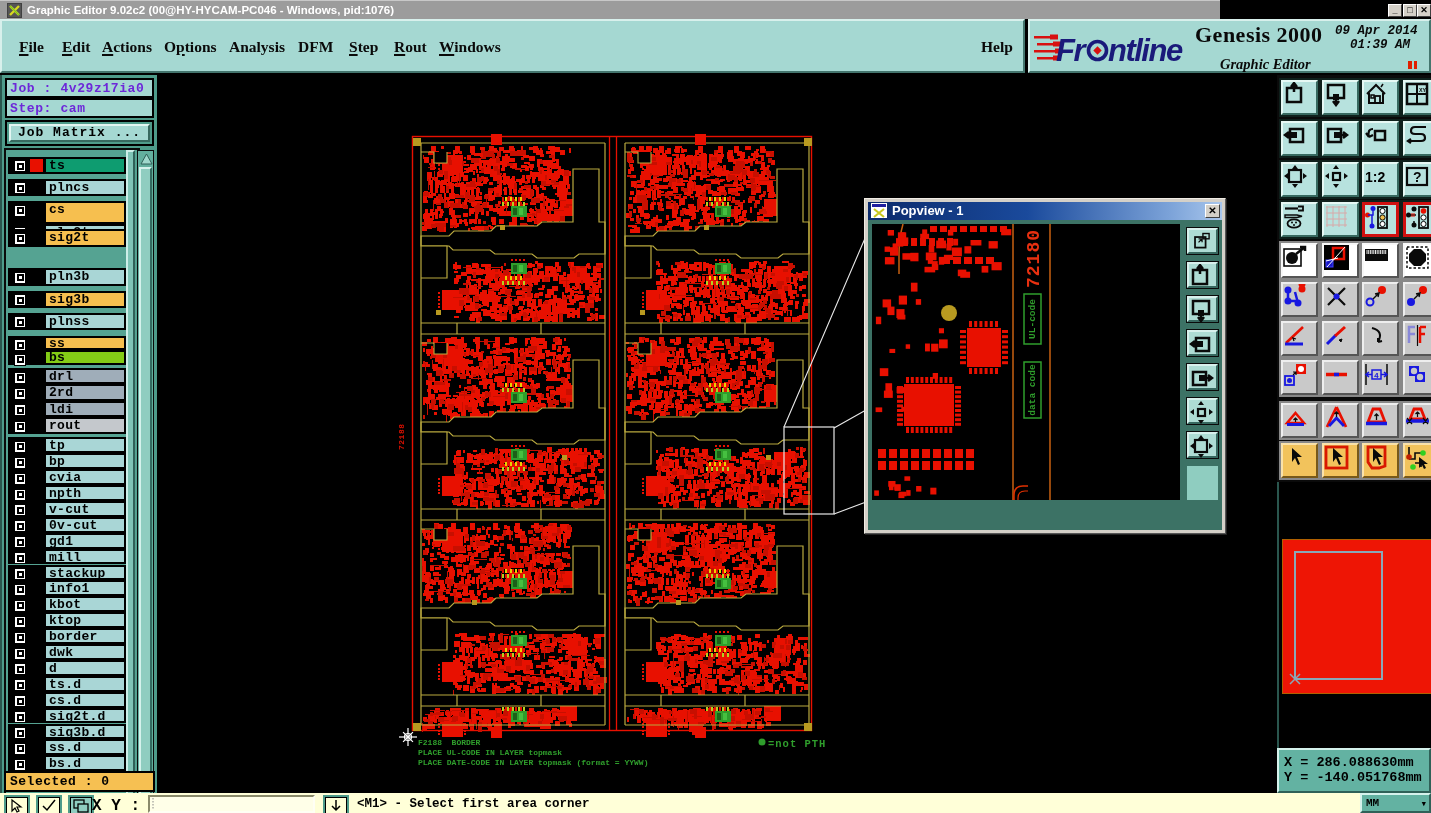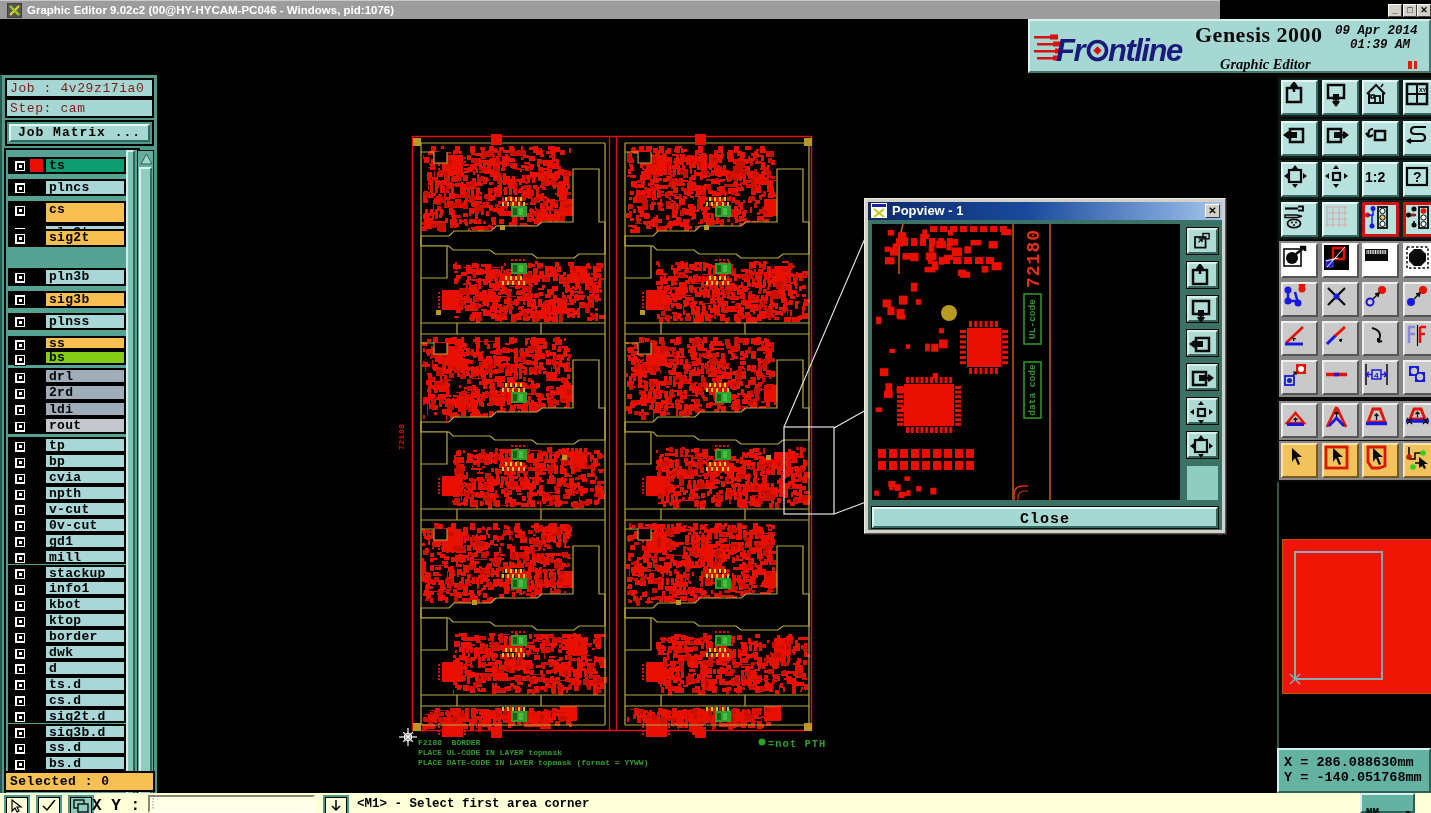--- a/index.html
+++ b/index.html
@@ -17,21 +17,21 @@
 
 #menupanel{left:0;top:19px;width:1025px;height:54px;background:#a5d8d2;
  border:2px solid #d8f0ec;border-right-color:#44766e;border-bottom-color:#44766e;}
 #menupanel .mi{position:absolute;top:17px;color:#0a0a0a;
  font-family:"Liberation Serif",serif;font-weight:bold;font-size:15.5px;}
 #menupanel .mi u{text-decoration-thickness:2px;text-underline-offset:2px;}
 #brandpanel{left:1028px;top:19px;width:403px;height:54px;background:#a5d8d2;
  border:2px solid #d8f0ec;border-right-color:#44766e;border-bottom-color:#44766e;}
 
 #sidebar{left:0;top:75px;width:157px;height:718px;background:#4e9b8a;border-left:2px solid #2a564e;}
-.tealbox{background:#a5d8d2;border:2px solid #000;color:#7f1d1d;font-weight:normal;}
+.tealbox{background:#a5d8d2;border:2px solid #000;color:#6d28d9;font-weight:bold;}
 #jobbox{left:3px;top:3px;width:149px;height:20px;font-size:13px;line-height:17px;padding-left:3px;letter-spacing:0.6px;}
 #stepbox{left:3px;top:23px;width:149px;height:20px;font-size:13px;line-height:17px;padding-left:3px;letter-spacing:0.6px;}
 #jmouter{left:3px;top:45px;width:149px;height:26px;background:#4e9b8a;border:2px solid #000;}
 #jmbtn{left:2px;top:2px;width:141px;height:18px;background:#a5d8d2;
  border-top:2px solid #e2f6f2;border-left:2px solid #e2f6f2;border-bottom:2px solid #37685f;border-right:2px solid #37685f;
  font-size:13px;font-weight:bold;text-align:center;line-height:14px;letter-spacing:1px;}
 #listframe{left:2px;top:73px;width:136px;height:697px;background:#55a392;border:2px solid #0a0a0a;border-right:none;}
 .lrow{position:absolute;left:2px;width:118px;background:#000;border:2px solid #000;}
 .lrow .cb{position:absolute;left:4px;top:1.5px;width:12px;height:12px;background:#fff;border:1px solid #000;}
 .lrow .cb i{position:absolute;left:1.5px;top:1.5px;width:7px;height:7px;background:#fff;border:2.5px solid #000;display:block;}
@@ -57,23 +57,23 @@
  border:2px solid #d5f2ec;border-right-color:#2f6158;border-bottom-color:#2f6158;
  color:#000;font-weight:bold;font-size:13.5px;line-height:15px;padding:5px 0 0 5px;white-space:pre;}
 
 #bottombar{left:0;top:793px;width:1431px;height:20px;background:#ffffd8;}
 .bbtn{position:absolute;top:2px;width:26px;height:22px;background:#ffffd8;border:2px solid #4e9b8a;}
 .bbtn .in{position:absolute;left:0px;top:0px;width:22px;height:18px;border:1px solid #000;background:#ffffd8;}
 #bblabel{position:absolute;left:92px;top:4px;font-weight:bold;font-size:16px;color:#000;}
 #bbinput{position:absolute;left:148px;top:2px;width:167px;height:18px;background:#ffffe8;
  border:2px solid #8a8a6a;border-bottom-color:#fffff4;border-right-color:#fffff4;}
 #bbmsg{position:absolute;left:357px;top:4px;font-weight:bold;font-size:12.5px;color:#000;}
-#mmbox{position:absolute;left:1360px;top:0px;width:55px;height:20px;background:#63b2a2;
+#mmbox{position:absolute;left:1360px;top:0px;width:71px;height:20px;background:#63b2a2;
  border:2px solid #d5f2ec;border-right-color:#2f6158;border-bottom-color:#2f6158;
- font-weight:bold;font-size:11px;color:#000;padding:11px 0 0 4px;}
+ font-weight:bold;font-size:11px;color:#000;padding:2px 0 0 4px;}
 
 #popview{left:864px;top:198px;width:362px;height:336px;background:#d4d0c8;
  border:1px solid #f0ece4;border-right-color:#555;border-bottom-color:#555;box-shadow:1px 1px 0 #222;}
 #pvtitle{position:absolute;left:3px;top:3px;right:3px;height:18px;
  background:linear-gradient(to right,#0b2a6b,#1a4a9c 45%,#7ba2d8 85%,#a8c6ec);}
 #pvtitle .txt{position:absolute;left:24px;top:1px;color:#fff;
  font-family:"Liberation Sans",sans-serif;font-weight:bold;font-size:13px;}
 #pvclose{position:absolute;right:2px;top:2px;width:15px;height:14px;background:#d4d0c8;
  border:1px solid #fff;border-right-color:#404040;border-bottom-color:#404040;
  font-family:"Liberation Sans",sans-serif;font-weight:bold;font-size:10px;line-height:12px;text-align:center;color:#000;}
@@ -94,20 +94,32 @@
           <rect width="13" height="13" fill="#555"></rect>
           <path d="M2,2 L11,11 M11,2 L2,11" stroke="#d8d820" stroke-width="2.4"></path>
           <path d="M2,2 L11,11" stroke="#7ac820" stroke-width="1.2"></path>
         </svg></div>
 <span class="abs" id="titletext">Graphic Editor 9.02c2 (00@HY-HYCAM-PC046 - Windows, pid:1076)</span>
 <div class="abs winbtn" style="left:1388px;">_</div>
       <div class="abs winbtn" style="left:1403px;">□</div>
       <div class="abs winbtn" style="left:1417px;">✕</div>
 </div>
 
+<div class="abs" id="menupanel">
+      <span class="mi" style="left:17px"><u>F</u>ile</span>
+      <span class="mi" style="left:60px"><u>E</u>dit</span>
+      <span class="mi" style="left:100px"><u>A</u>ctions</span>
+      <span class="mi" style="left:162px">O<u>p</u>tions</span>
+      <span class="mi" style="left:227px">Analysis</span>
+      <span class="mi" style="left:296px">DFM</span>
+      <span class="mi" style="left:347px"><u>S</u>tep</span>
+      <span class="mi" style="left:392px"><u>R</u>out</span>
+      <span class="mi" style="left:437px"><u>W</u>indows</span>
+      <span class="mi" style="left:979px">Help</span>
+    </div>
 
 <div class="abs" id="brandpanel">
 <svg class="abs" style="left:4px;top:6px" width="162" height="42" viewBox="0 0 162 42">
 <g fill="#d81010">
 <rect x="0" y="9" width="22" height="2.5"></rect>
           <rect x="16" y="7.5" width="8" height="5"></rect>
 <rect x="3" y="16" width="22" height="2.5"></rect>
           <rect x="19" y="14.5" width="8" height="5"></rect>
 <rect x="0" y="23" width="25" height="2.5"></rect>
           <rect x="21" y="21.5" width="8" height="5"></rect>
@@ -957,15 +969,14 @@
           </svg></div>
         <div class="pvb" style="top:178px"><svg width="25" height="25" viewBox="0 0 25 25">
             <rect x="9" y="9" width="7" height="7" fill="none" stroke="#0a0a0a" stroke-width="2.2"></rect>
             <path d="M12,1 L9,5 h6 z M12,24 L9,20 h6 z M1,12 L5,9 v6 z M24,12 L20,9 v6 z" fill="#0a0a0a"></path>
           </svg></div>
         <div class="pvb" style="top:212px"><svg width="25" height="25" viewBox="0 0 25 25">
             <rect x="6" y="6" width="12" height="12" fill="none" stroke="#0a0a0a" stroke-width="2.2"></rect>
             <path d="M12,1 L9,5 h6 z M12,24 L9,20 h6 z M1,12 L5,9 v6 z M24,12 L20,9 v6 z" fill="#0a0a0a"></path>
           </svg></div>
 <div id="pvfill"></div>
-<div id="pvclosebtn">Close</div>
 </div>
     </div>
 </div>
 </body></html>

